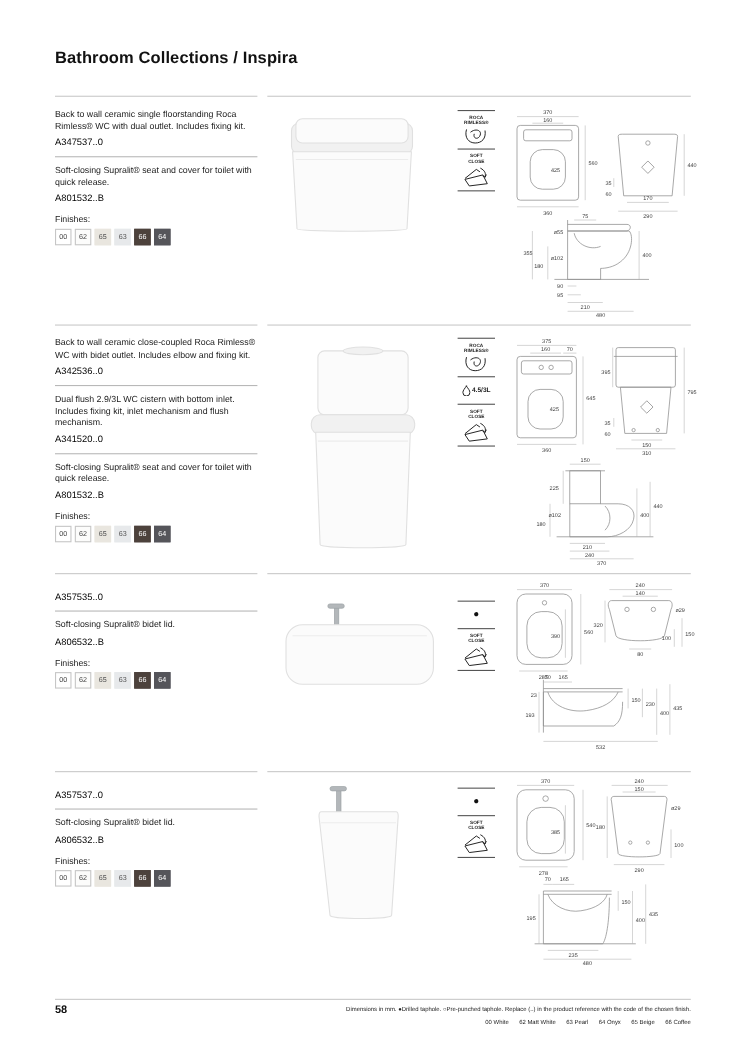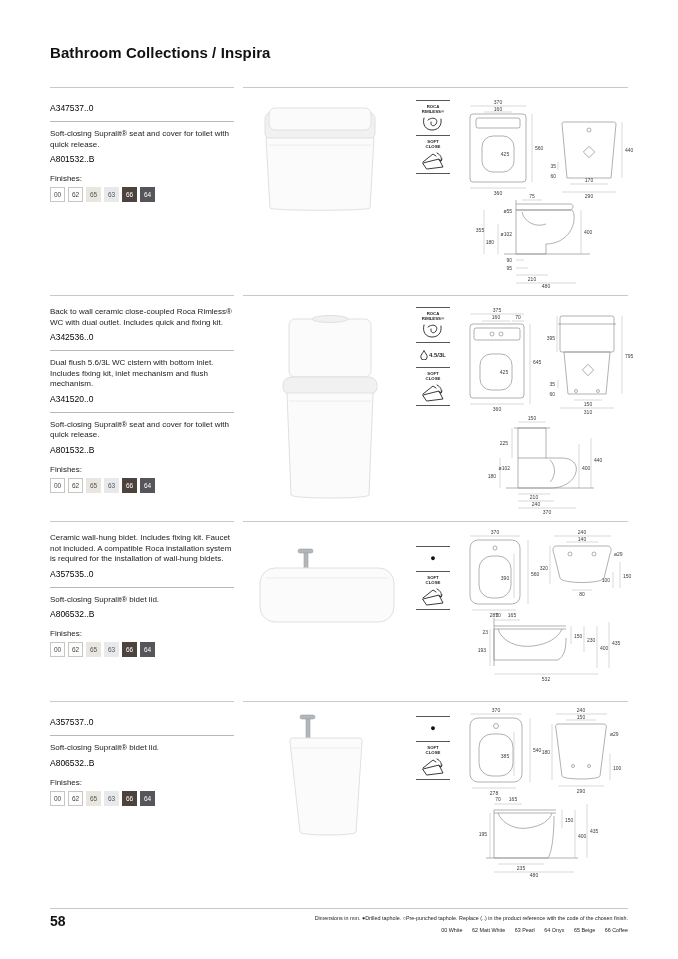--- a/index.html
+++ b/index.html
@@ -36,34 +36,35 @@
   svg.tech .shape line,svg.tech .shape path,svg.tech .shape rect,svg.tech .shape circle{
     stroke:#8f8f8f;fill:none;stroke-width:.7;}
   svg.tech .dim line{stroke:#b3b3b3;fill:none;stroke-width:.5;}
   svg.tech text{font-family:"Liberation Sans",sans-serif;font-size:5px;fill:#3c3c3c;text-anchor:middle;}
   svg.tech text.as{text-anchor:start;}
   svg.tech text.ae{text-anchor:end;}
   .photo svg .body{fill:#fbfbfb;stroke:#e0e0e0;stroke-width:1;}
   .photo svg .shade{fill:#f1f1f1;stroke:#e0e0e0;stroke-width:1;}
   .photo svg .chrome{fill:#b3b7ba;stroke:#9aa0a4;stroke-width:.6;}
   .icon-svg path,.icon-svg circle{stroke:#222;fill:none;stroke-width:.9;stroke-linecap:round;stroke-linejoin:round;}
-  .footer-num{position:absolute;left:50px;top:913px;font-size:14px;font-weight:700;color:#111;}
+  .footer-num{position:absolute;left:50px;top:913px;font-size:10px;font-weight:700;color:#111;}
   .footer-note{position:absolute;right:50px;top:915px;font-size:5.4px;color:#222;text-align:right;width:420px;}
   .footer-legend{position:absolute;right:50px;top:927px;font-size:5.4px;color:#222;text-align:right;width:420px;}
   .legend-item{margin-left:8px;}
 </style>
 </head>
 <body>
 
 <h1 class="page-title">Bathroom Collections / Inspira</h1>
 
 <div class="rule" style="top:87px;left:50px;width:184px;"></div>
 <div class="rule" style="top:87px;left:243px;width:385px;"></div>
 
 <section class="textcol" style="left:50px;top:99px;">
+  <p class="desc">Back to wall ceramic single floorstanding Roca Rimless® WC with dual outlet. Includes fixing kit.</p>
   <p class="code">A347537..0</p>
   <div class="sep"></div>
   <p class="desc">Soft-closing Supralit® seat and cover for toilet with quick release.</p>
   <p class="code">A801532..B</p>
   <p class="fin-label">Finishes:</p>
   <div class="swatches">
     <span class="sw" style="background: rgb(255, 255, 255); color: rgb(68, 68, 68); border-color: rgb(198, 198, 198);">00</span>
     <span class="sw" style="background: rgb(252, 252, 251); color: rgb(68, 68, 68); border-color: rgb(198, 198, 198);">62</span>
     <span class="sw" style="background: rgb(233, 230, 223); color: rgb(85, 85, 85); border-color: rgb(233, 230, 223);">65</span>
     <span class="sw" style="background: rgb(231, 233, 235); color: rgb(85, 85, 85); border-color: rgb(231, 233, 235);">63</span>
@@ -150,24 +151,24 @@
   <text x="54" y="170" class="ae">90</text>
   <text x="54" y="178" class="ae">95</text>
   <text x="74" y="189">210</text>
   <text x="88" y="196">480</text>
 </svg>
 
 <div class="rule" style="top:295px;left:50px;width:184px;"></div>
 <div class="rule" style="top:295px;left:243px;width:385px;"></div>
 
 <section class="textcol" style="left:50px;top:307px;">
-  <p class="desc">Back to wall ceramic close-coupled Roca Rimless® WC with dual outlet. Includes quick and fixing kit.</p>
+  <p class="desc">Back to wall ceramic close-coupled Roca Rimless® WC with bidet outlet. Includes elbow and fixing kit.</p>
   <p class="code">A342536..0</p>
   <div class="sep"></div>
-  <p class="desc">Dual flush 5.6/3L WC cistern with bottom inlet. Includes fixing kit, inlet mechanism and flush mechanism.</p>
+  <p class="desc">Dual flush 2.9/3L WC cistern with bottom inlet. Includes fixing kit, inlet mechanism and flush mechanism.</p>
   <p class="code">A341520..0</p>
   <div class="sep"></div>
   <p class="desc">Soft-closing Supralit® seat and cover for toilet with quick release.</p>
   <p class="code">A801532..B</p>
   <p class="fin-label">Finishes:</p>
   <div class="swatches">
     <span class="sw" style="background: rgb(255, 255, 255); color: rgb(68, 68, 68); border-color: rgb(198, 198, 198);">00</span>
     <span class="sw" style="background: rgb(252, 252, 251); color: rgb(68, 68, 68); border-color: rgb(198, 198, 198);">62</span>
     <span class="sw" style="background: rgb(233, 230, 223); color: rgb(85, 85, 85); border-color: rgb(233, 230, 223);">65</span>
     <span class="sw" style="background: rgb(231, 233, 235); color: rgb(85, 85, 85); border-color: rgb(231, 233, 235);">63</span>
@@ -270,21 +271,20 @@
   <text x="136" y="162" class="as">440</text>
   <text x="76" y="199">210</text>
   <text x="78" y="206">240</text>
   <text x="89" y="214">370</text>
 </svg>
 
 <div class="rule" style="top:521px;left:50px;width:184px;"></div>
 <div class="rule" style="top:521px;left:243px;width:385px;"></div>
 
 <section class="textcol" style="left:50px;top:533px;">
-  <p class="desc">Ceramic wall-hung bidet. Includes fixing kit. Faucet not included. A compatible Roca installation system is required for the installation of wall-hung bidets.</p>
   <p class="code">A357535..0</p>
   <div class="sep"></div>
   <p class="desc">Soft-closing Supralit® bidet lid.</p>
   <p class="code">A806532..B</p>
   <p class="fin-label">Finishes:</p>
   <div class="swatches">
     <span class="sw" style="background: rgb(255, 255, 255); color: rgb(68, 68, 68); border-color: rgb(198, 198, 198);">00</span>
     <span class="sw" style="background: rgb(252, 252, 251); color: rgb(68, 68, 68); border-color: rgb(198, 198, 198);">62</span>
     <span class="sw" style="background: rgb(233, 230, 223); color: rgb(85, 85, 85); border-color: rgb(233, 230, 223);">65</span>
     <span class="sw" style="background: rgb(231, 233, 235); color: rgb(85, 85, 85); border-color: rgb(231, 233, 235);">63</span>

